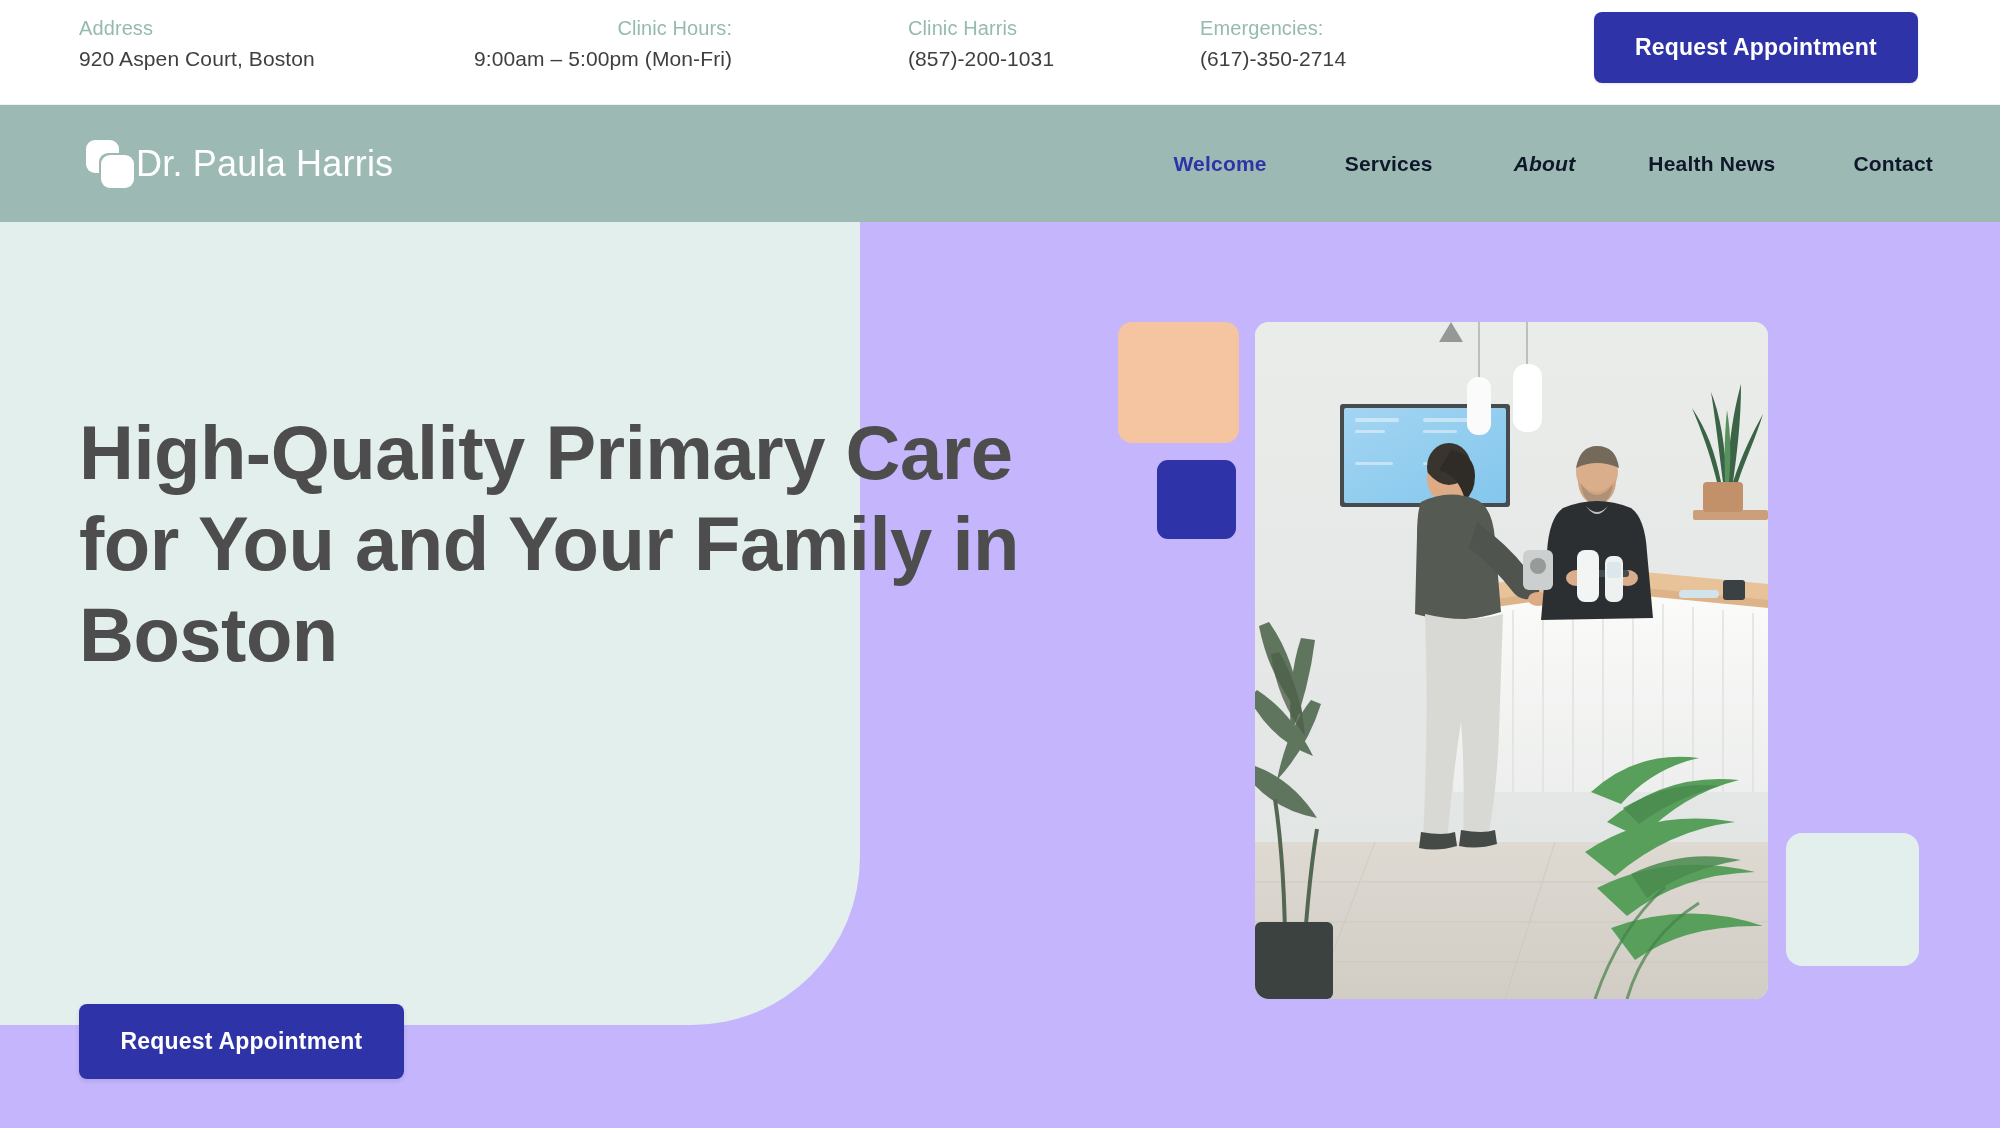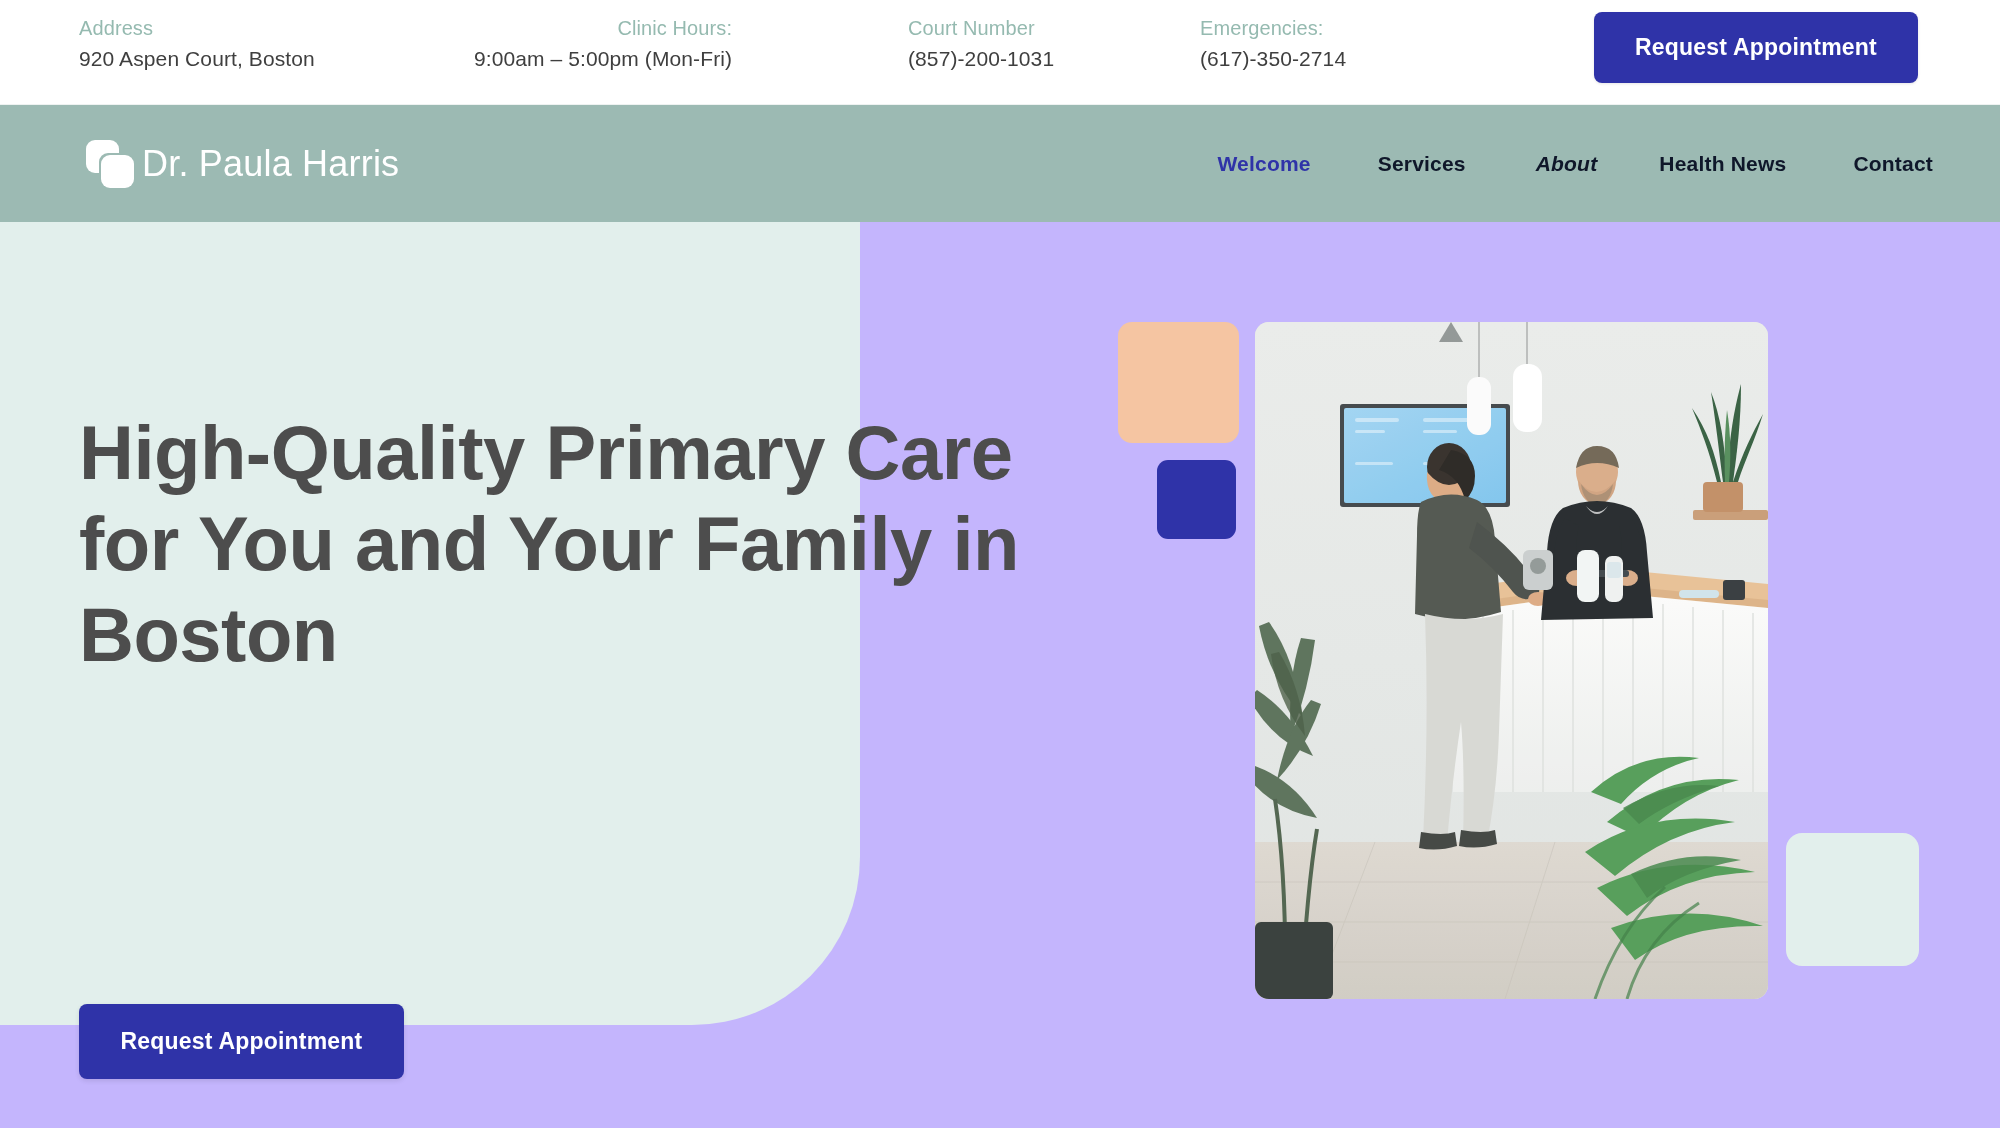--- a/index.html
+++ b/index.html
@@ -85,21 +85,21 @@
     background: #9cbab3;
   }
 
   .brand {
     position: absolute;
     left: 86px;
     top: 0;
     height: 117px;
     display: flex;
     align-items: center;
-    gap: 8px;
+    gap: 2px;
     cursor: pointer;
   }
 
   .logo-mark {
     position: relative;
     width: 48px;
     height: 48px;
     flex: 0 0 48px;
   }
   .logo-mark .sq {
@@ -119,21 +119,21 @@
     letter-spacing: .2px;
     white-space: nowrap;
   }
 
   .nav-links {
     position: absolute;
     right: 0; top: 0;
     height: 117px;
     display: flex;
     align-items: center;
-    gap: 3px;
+    gap: 14px;
   }
   .nav-link {
     font-size: 21px;
     font-weight: 700;
     color: #0f172a;
     letter-spacing: .2px;
     white-space: nowrap;
     cursor: pointer;
     text-decoration: none;
   }
@@ -241,21 +241,21 @@
         <div class="info-label">Address</div>
         <div class="info-value">920 Aspen Court, Boston</div>
       </div>
 
       <div class="info-block b1">
         <div class="info-label">Clinic Hours:</div>
         <div class="info-value">9:00am – 5:00pm (Mon-Fri)</div>
       </div>
 
       <div class="info-block b2">
-        <div class="info-label">Court Number</div>
+        <div class="info-label">Clinic Harris</div>
         <div class="info-value">(857)-200-1031</div>
       </div>
 
       <div class="info-block b3">
         <div class="info-label">Emergencies:</div>
         <div class="info-value">(617)-350-2714</div>
       </div>
 
       <button class="topbar-cta">Request Appointment</button>
     </div>

